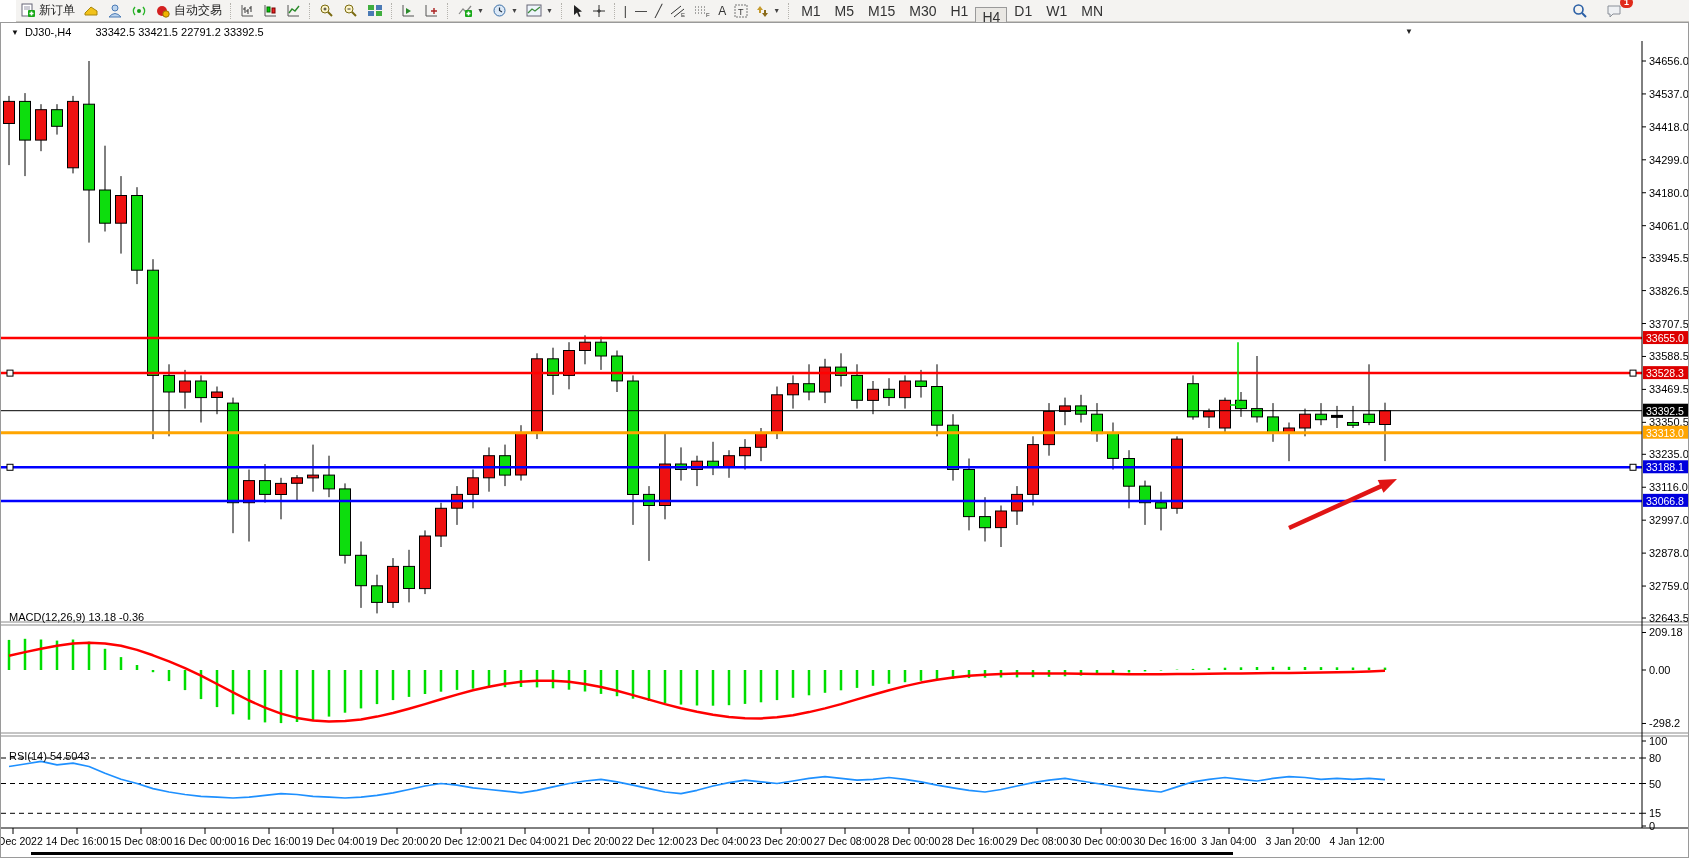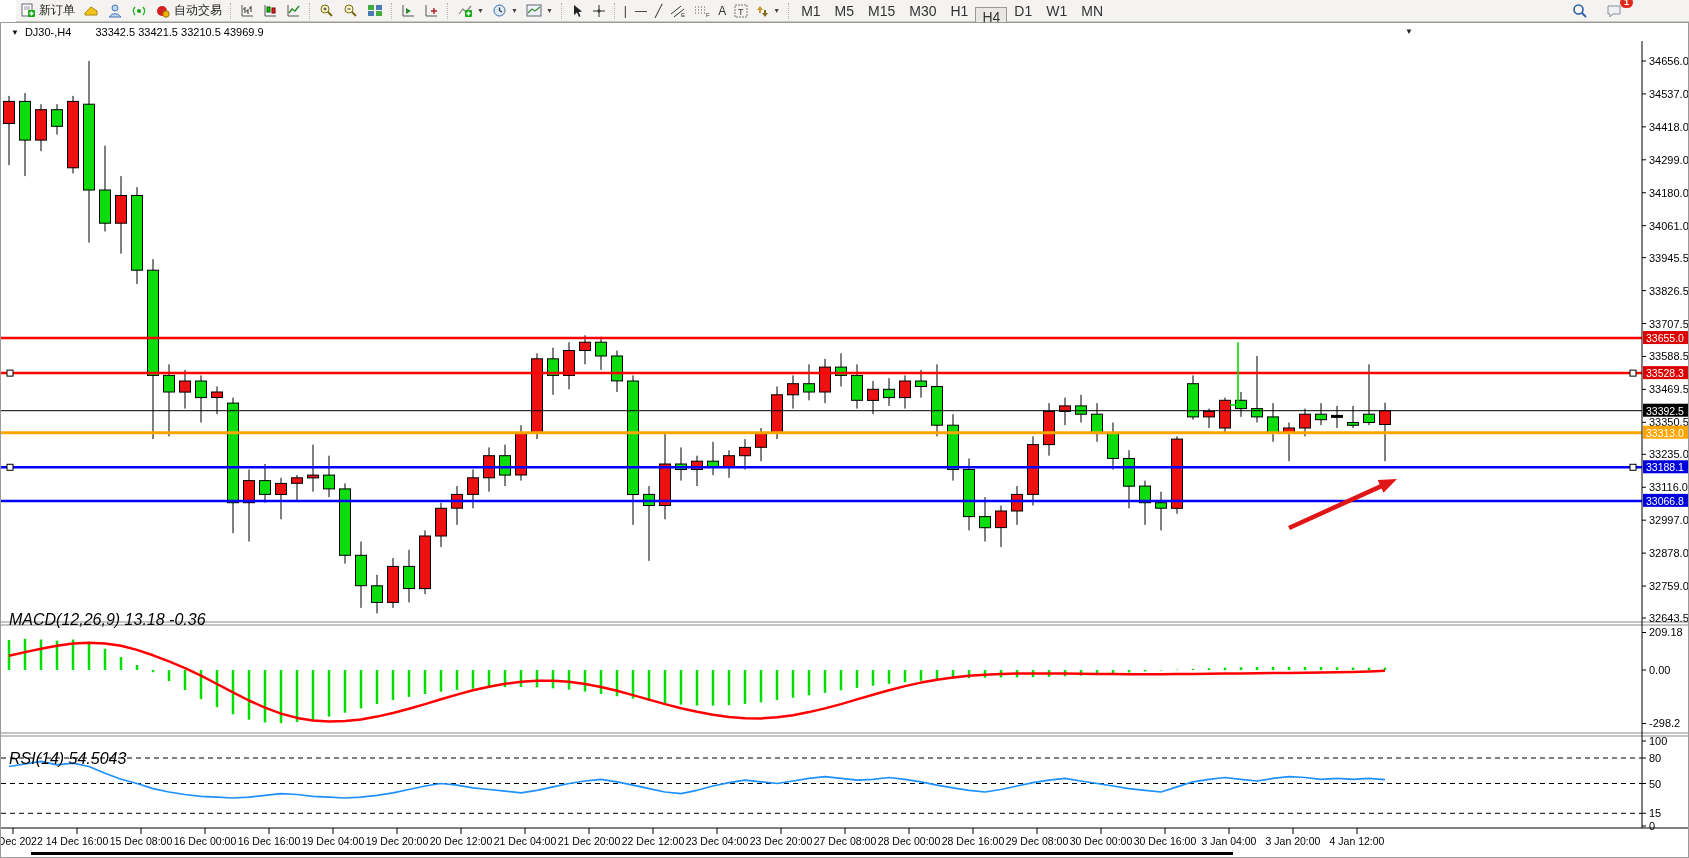--- a/index.html
+++ b/index.html
@@ -18,21 +18,21 @@
   .badge{position:absolute;top:-4px;right:-6px;background:#e02a1a;color:#fff;border-radius:8px;
     font-size:9px;padding:0 4px;line-height:11px;font-weight:bold;}
   
   #chartwin{position:absolute;top:22px;left:0;width:1687px;height:834px;border:1px solid #9a9a9a;background:#fff;}
   #titlebar{position:absolute;top:0;left:0;width:100%;height:18px;background:#fff;font-size:11px;color:#000;
     display:flex;align-items:center;padding-left:10px;box-sizing:border-box;}
   #titlebar .tri{font-size:8px;margin-right:6px;color:#111;}
   #shift-tri{position:absolute;left:1404px;top:4px;font-size:8px;color:#222;}
   #chart-svg{position:absolute;top:18px;left:0;}
   #chart-svg text{font-family:"Liberation Sans","DejaVu Sans",sans-serif;}
-  .panel-label{position:absolute;font-size:16px;color:#000;z-index:5;font-style:italic;}
+  .panel-label{position:absolute;font-size:11px;color:#000;z-index:5;}
 </style>
 </head>
 <body>
 
 <div id="app">
 
   <div id="toolbar">
     <span class="tbtn">
       <svg width="16" height="15">
           <rect x="2" y="1" width="10" height="12" fill="#fff" stroke="#667"></rect>
@@ -211,21 +211,21 @@
           </svg>
           <span class="badge">1</span>
         </span>
     </span>
   </div>
 
   <div id="chartwin">
     <div id="titlebar">
       <span class="tri">▼</span>
       <span style="margin-right:24px;">DJ30-,H4</span>
-      <span>33342.5 33421.5 33210.5 43969.9</span>
+      <span>33342.5 33421.5 22791.2 33392.5</span>
       <span id="shift-tri">▼</span>
     </div>
     <svg id="chart-svg" width="1687" height="814">
         <rect x="0" y="0" width="1687" height="814" fill="#ffffff"></rect>
         <line x1="8" y1="54.9" x2="8" y2="124.1" stroke="#000000" stroke-width="1"></line>
         <rect x="2.5" y="60.4" width="11" height="22.1" fill="#ee1111" stroke="#000" stroke-width="1"></rect>
         <line x1="24" y1="52.1" x2="24" y2="135.1" stroke="#000000" stroke-width="1"></line>
         <rect x="18.5" y="60.4" width="11" height="38.7" fill="#0ddd0d" stroke="#000" stroke-width="1"></rect>
         <line x1="40" y1="63.2" x2="40" y2="110.2" stroke="#000000" stroke-width="1"></line>
         <rect x="34.5" y="68.7" width="11" height="30.4" fill="#ee1111" stroke="#000" stroke-width="1"></rect>

